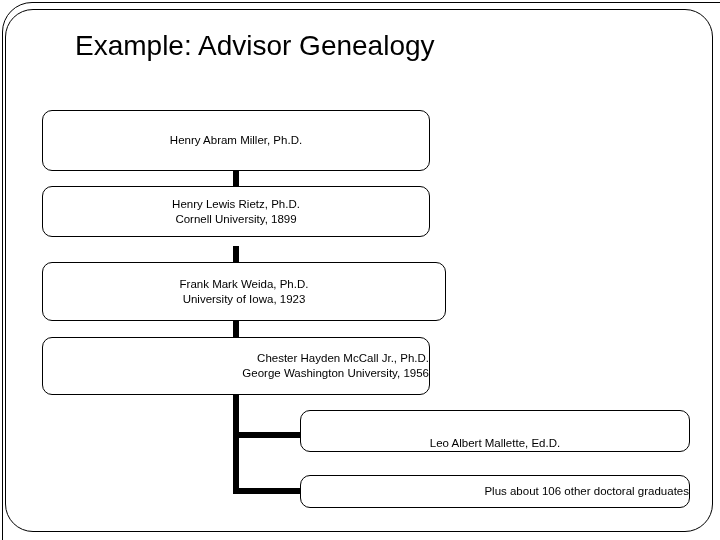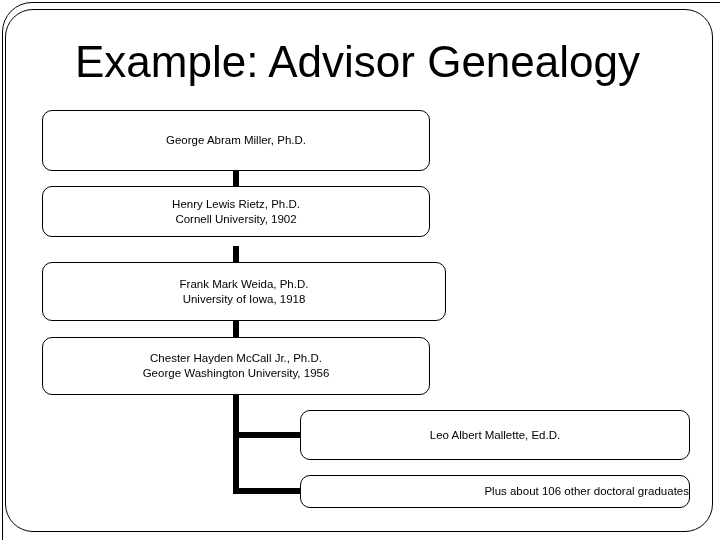--- a/index.html
+++ b/index.html
@@ -37,23 +37,23 @@
     width: 708px;
     height: 523px;
     border: 1px solid #000000;
     border-radius: 28px;
     box-sizing: border-box;
     background: #ffffff;
   }
   .slide-title {
     position: absolute;
     left: 75px;
-    top: 40px;
+    top: 24px;
     width: 600px;
-    font-size: 44px;
+    font-size: 28px;
     line-height: 44px;
     font-weight: 400;
     letter-spacing: 0px;
     white-space: nowrap;
   }
   .node {
     position: absolute;
     box-sizing: border-box;
     border: 1.5px solid #000000;
     border-radius: 10px;
@@ -64,22 +64,22 @@
     justify-content: center;
     text-align: center;
     font-size: 11.5px;
     line-height: 15px;
   }
   .node .line { display: block; white-space: nowrap; }
   .node .line:empty { display: none; }
   .node-1 { left: 42px;  top: 110px; width: 388px; height: 61px; }
   .node-2 { left: 42px;  top: 186px; width: 388px; height: 51px; }
   .node-3 { left: 42px;  top: 262px; width: 404px; height: 59px; }
-  .node-4 { left: 42px;  top: 337px; width: 388px; height: 58px; }
-  .node-5 { left: 300px; top: 410px; width: 390px; height: 50px; }
+  .node-4 { left: 42px;  top: 337px; width: 388px; height: 58px; align-items: flex-end; }
+  .node-5 { left: 300px; top: 410px; width: 390px; height: 42px; justify-content: flex-end; }
   .node-6 { left: 300px; top: 475px; width: 390px; height: 33px; align-items: flex-end; }
   .conn {
     position: absolute;
     background: #000000;
   }
   .conn-v1 { left: 233px; top: 170px; width: 6px; height: 17px; }
   .conn-v2 { left: 233px; top: 246px; width: 6px; height: 17px; }
   .conn-v3 { left: 233px; top: 320px; width: 6px; height: 18px; }
   .conn-v4 { left: 233px; top: 394px; width: 6px; height: 100px; }
   .conn-h1 { left: 236px; top: 432px; width: 64px; height: 6px; }
@@ -89,35 +89,35 @@
 <body>
 
 <div class="stage">
 
   <div class="outer-border"></div>
   <div class="slide-border"></div>
 
   <div class="slide-title">Example: Advisor Genealogy</div>
 
   <div class="node node-1">
-    <span class="line">George Abram Miller, Ph.D.</span>
+    <span class="line">Henry Abram Miller, Ph.D.</span>
   </div>
 
   <div class="conn conn-v1"></div>
 
   <div class="node node-2">
     <span class="line">Henry Lewis Rietz, Ph.D.</span>
-    <span class="line">Cornell University, 1902</span>
+    <span class="line">Cornell University, 1899</span>
   </div>
 
   <div class="conn conn-v2"></div>
 
   <div class="node node-3">
     <span class="line">Frank Mark Weida, Ph.D.</span>
-    <span class="line">University of Iowa, 1918</span>
+    <span class="line">University of Iowa, 1923</span>
   </div>
 
   <div class="conn conn-v3"></div>
 
   <div class="node node-4">
     <span class="line">Chester Hayden McCall Jr., Ph.D.</span>
     <span class="line">George Washington University, 1956</span>
   </div>
 
   <div class="conn conn-v4"></div>

